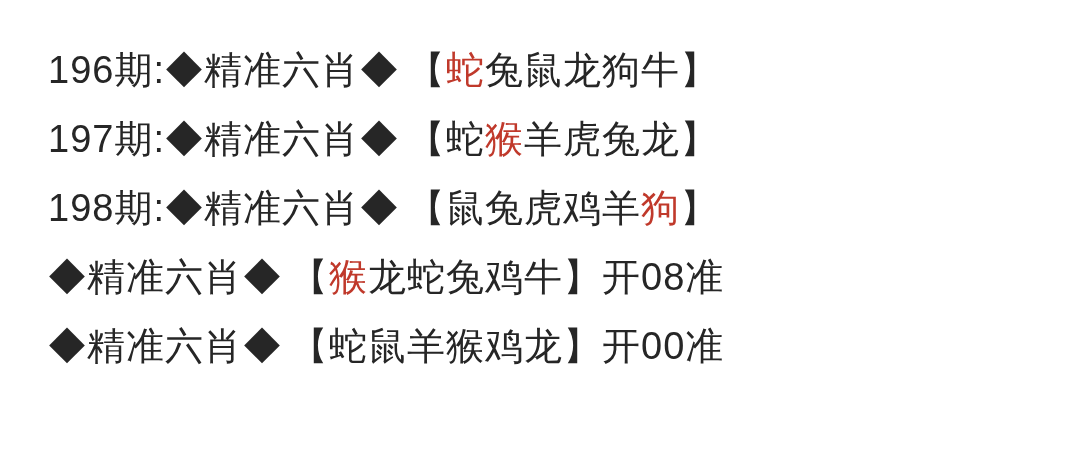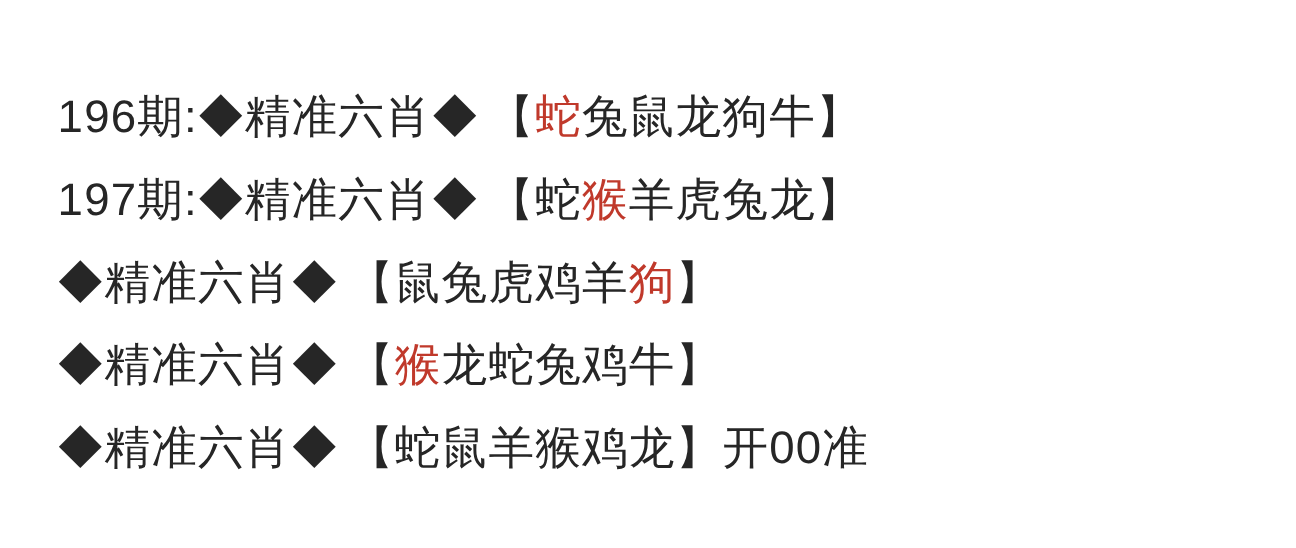--- a/index.html
+++ b/index.html
@@ -9,21 +9,20 @@
   }
   body {
     width: 1080px;
     height: 457px;
     background: var(--bg, #ffffff);
     overflow: hidden;
     font-family: "Liberation Sans", sans-serif;
   }
   .list {
     padding: 36px 0 0 48px;
-    margin-top: 27px;
   }
   .row {
     height: 69px;
     display: flex;
     align-items: center;
     font-size: 38px;
     color: var(--text, #262626);
     white-space: nowrap;
     letter-spacing: 1px;
   }
@@ -56,40 +55,42 @@
       <span class="open-bracket">【</span>
       <span class="animal">蛇</span>
       <span class="animal hl">猴</span>
       <span class="animal">羊</span>
       <span class="animal">虎</span>
       <span class="animal">兔</span>
       <span class="animal">龙</span>
       <span class="close-bracket">】</span>
     </div>
     <div class="row">
+      <span class="period">198期:</span>
       <span class="tag">◆精准六肖◆</span>
       <span class="open-bracket">【</span>
       <span class="animal">鼠</span>
       <span class="animal">兔</span>
       <span class="animal">虎</span>
       <span class="animal">鸡</span>
       <span class="animal">羊</span>
       <span class="animal hl">狗</span>
       <span class="close-bracket">】</span>
     </div>
     <div class="row">
       <span class="tag">◆精准六肖◆</span>
       <span class="open-bracket">【</span>
       <span class="animal hl">猴</span>
       <span class="animal">龙</span>
       <span class="animal">蛇</span>
       <span class="animal">兔</span>
       <span class="animal">鸡</span>
       <span class="animal">牛</span>
       <span class="close-bracket">】</span>
+      <span class="result">开08准</span>
     </div>
     <div class="row">
       <span class="tag">◆精准六肖◆</span>
       <span class="open-bracket">【</span>
       <span class="animal">蛇</span>
       <span class="animal">鼠</span>
       <span class="animal">羊</span>
       <span class="animal">猴</span>
       <span class="animal">鸡</span>
       <span class="animal">龙</span>

